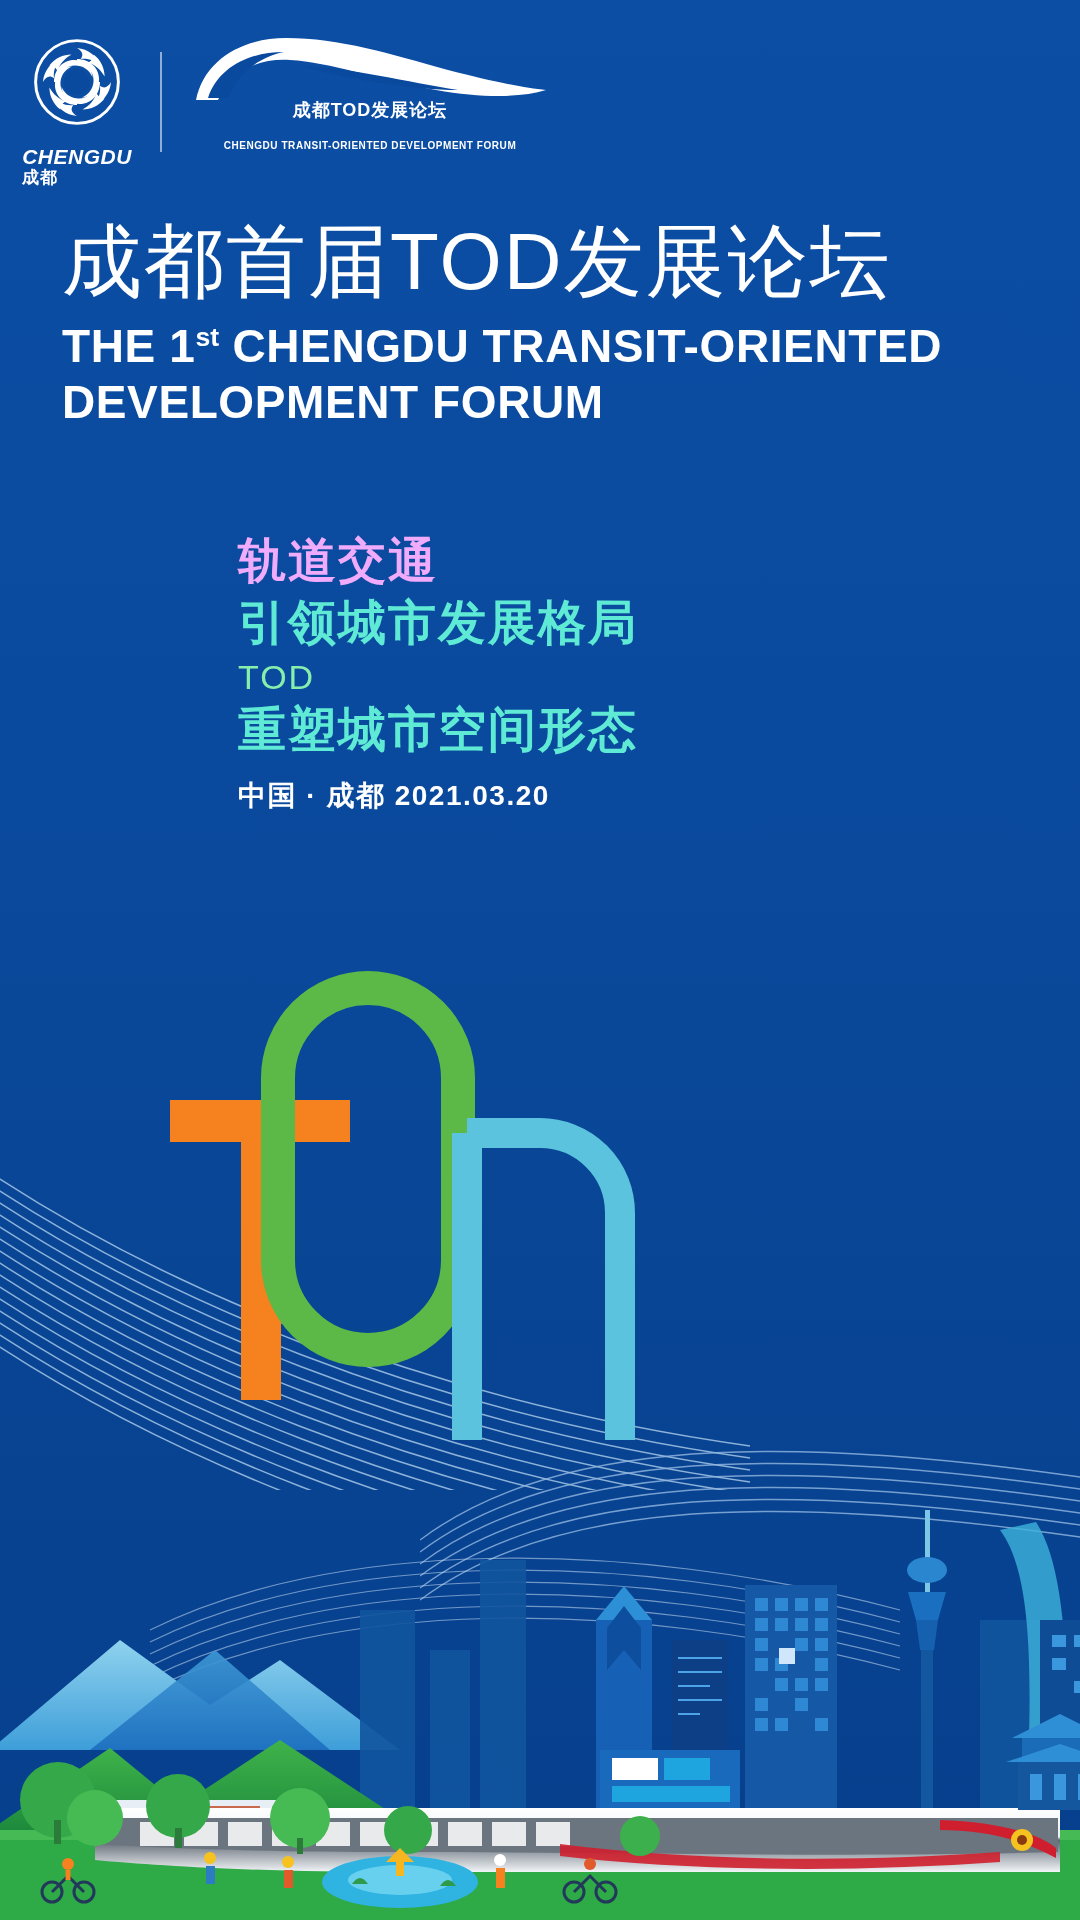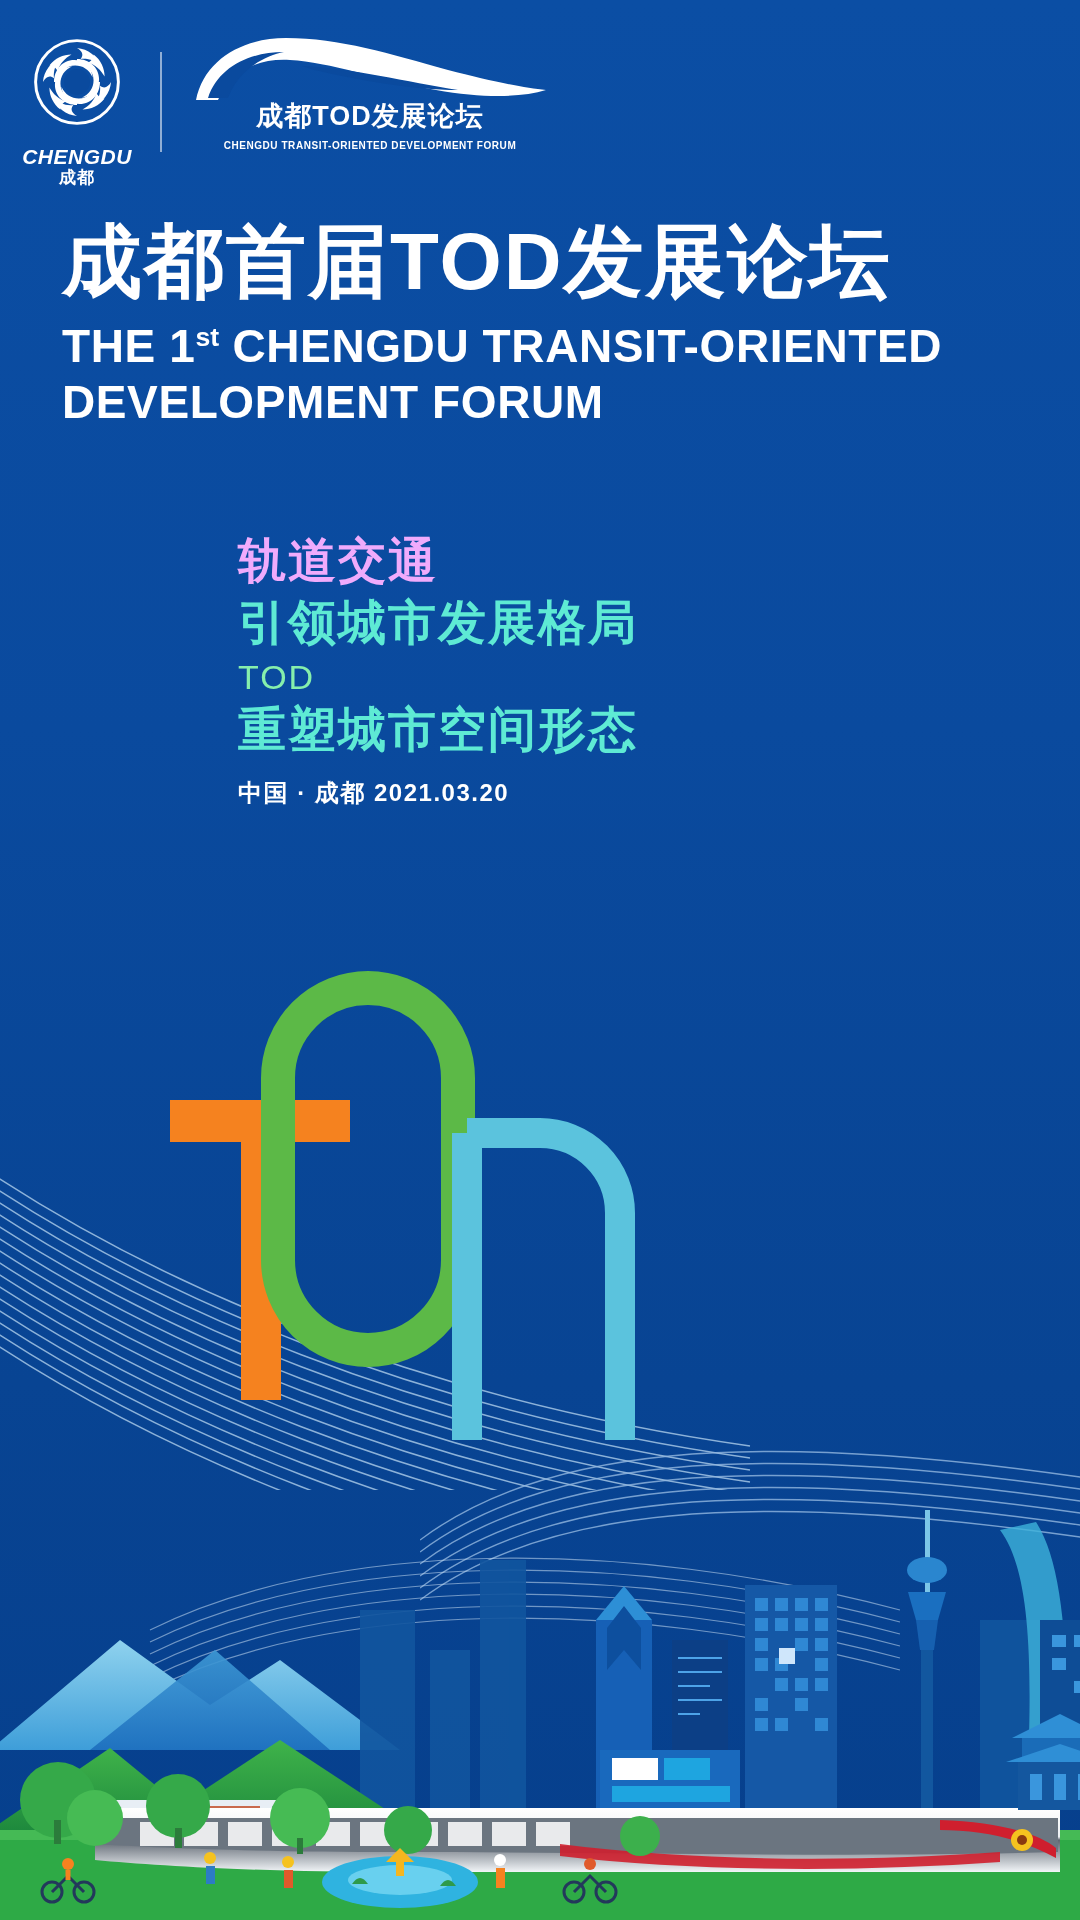--- a/index.html
+++ b/index.html
@@ -12,50 +12,50 @@
   #bg{position:absolute;inset:0;background:
       linear-gradient(180deg,#0b4ea4 0%,#0a4a9e 38%,#084493 72%,#063f8c 100%);}
 
   
   .header{position:absolute;top:30px;left:0;width:100%;height:130px;}
   .logo-cd{position:absolute;left:22px;top:6px;width:110px;height:125px;}
   .cd-ring{position:relative;width:92px;height:92px;margin:0 auto;}
   .cd-ring svg{display:block;}
   .cd-name{margin-top:18px;text-align:center;color:#fff;font-style:italic;
            font-weight:700;font-size:21px;letter-spacing:.5px;line-height:1;}
-  .cd-cn{text-align:center;color:#fff;font-weight:700;font-size:17px;
+  .cd-cn{text-align:left;color:#fff;font-weight:700;font-size:17px;
          letter-spacing:1px;line-height:1.15;margin-top:1px;}
   .divider{position:absolute;left:160px;top:22px;width:2px;height:100px;
            background:rgba(255,255,255,.55);}
   .logo-tod{position:absolute;left:190px;top:6px;width:360px;height:125px;}
   .tod-swoosh{position:absolute;left:0;top:0;width:360px;height:66px;}
   .tod-cn{position:absolute;left:0;top:62px;width:360px;text-align:center;
-          color:#fff;font-weight:700;font-size:27px;letter-spacing:1px;
+          color:#fff;font-weight:700;font-size:18px;letter-spacing:1px;
           white-space:nowrap;}
   .tod-en{position:absolute;left:0;top:104px;width:360px;text-align:center;
           color:#fff;font-weight:700;font-size:10px;letter-spacing:.55px;
           white-space:nowrap;}
 
   
   .title-block{position:absolute;left:62px;top:222px;width:900px;}
-  .title-cn{color:#fff;font-size:80px;font-weight:700;line-height:1;
+  .title-cn{color:#fff;font-size:80px;font-weight:400;line-height:1;
             letter-spacing:2px;white-space:nowrap;}
   .title-en{color:#fff;font-size:46px;font-weight:700;line-height:1.22;
             letter-spacing:.6px;margin-top:16px;}
   .title-en sup{font-size:.58em;vertical-align:super;letter-spacing:0;}
 
   
   .slogan{position:absolute;left:238px;top:530px;width:760px;}
   .sl-w{color:#f0abfc;font-size:48px;font-weight:700;line-height:1.30;
         letter-spacing:2px;}
   .sl-c{color:#5eead4;font-size:48px;font-weight:700;line-height:1.30;
         letter-spacing:2px;}
   .sl-tod{color:#86efac;font-size:34px;font-weight:400;line-height:1.30;
           letter-spacing:2px;}
-  .date-line{color:#ffffff;font-size:24px;font-weight:700;letter-spacing:1.5px;
+  .date-line{color:#ffffff;font-size:28px;font-weight:700;letter-spacing:1.5px;
              margin-top:16px;}
 
   
   .todmark{position:absolute;left:0;top:940px;width:1080px;height:500px;}
 
   
   .flow{position:absolute;left:-10px;top:1130px;width:1100px;height:360px;}
   .flow2{position:absolute;left:420px;top:1330px;width:680px;height:280px;}
 
   

